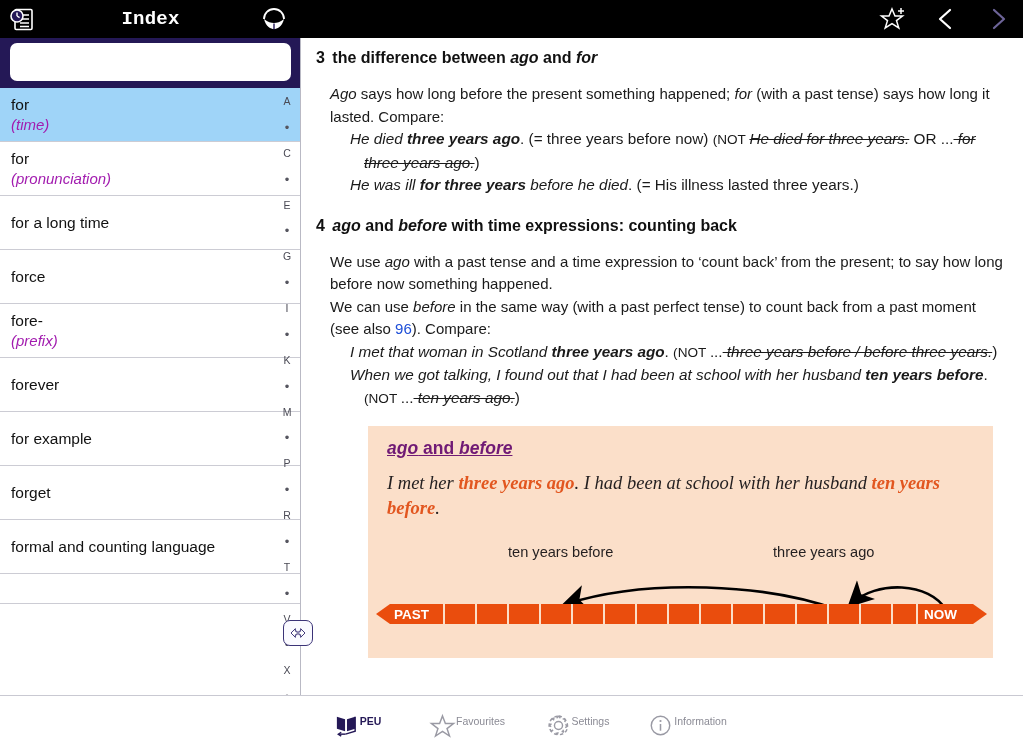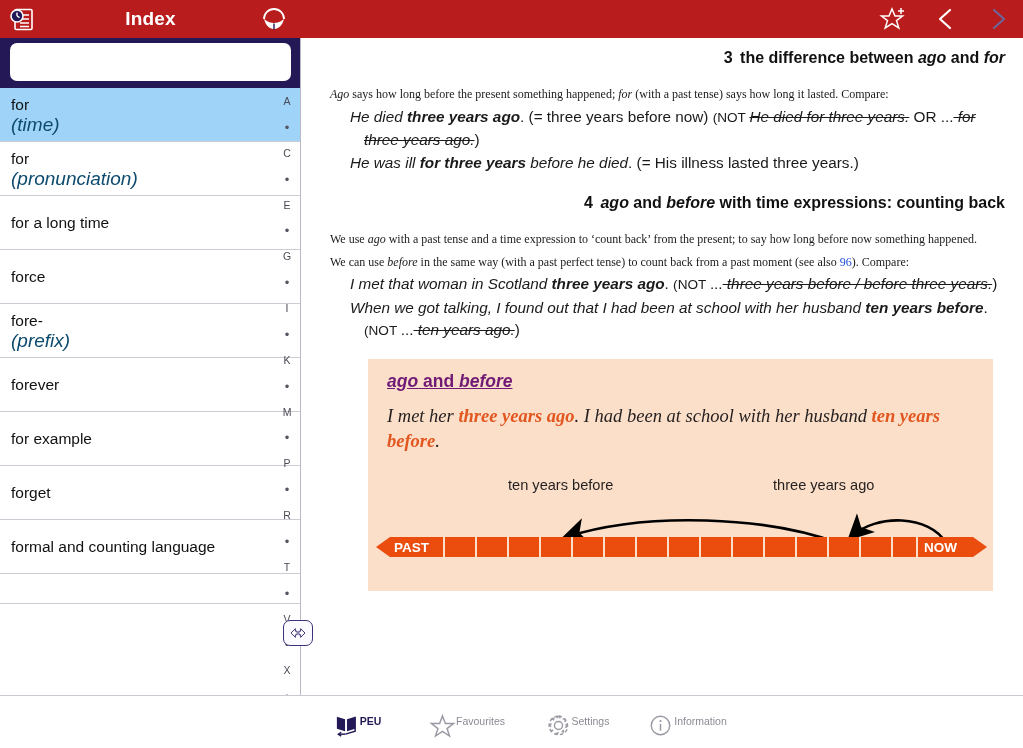--- a/index.html
+++ b/index.html
@@ -12,22 +12,23 @@
   #app {
     position: relative;
     width: 1023px; height: 748px;
     background: #fff;
   }
 
   
   .topbar {
     position: absolute; left: 0; top: 0;
     width: 1023px; height: 38px;
-    background: #b91c1c;
+    background: #000000;
     z-index: 20;
+    font-family: Liberation Mono, monospace;
   }
   .topbar-left {
     position: absolute; left: 0; top: 0;
     width: 301px; height: 38px;
   }
   .hist-icon {
     position: absolute; left: 9px; top: 7px;
     width: 26px; height: 25px;
   }
   .index-title {
@@ -93,22 +94,22 @@
     background: #ffffff;
     cursor: pointer;
   }
   .idx-row.selected { background: #9fd4f8; }
   .idx-term {
     font-size: 15.5px;
     color: #111111;
     line-height: 20px;
   }
   .idx-sub {
-    font-size: 19px;
-    color: #0c4a6e;
+    font-size: 15px;
+    color: #a21caf;
     font-style: italic;
     line-height: 20px;
   }
   .idx-row.blank { height: 30px; border-bottom: 1px solid #ccccd4; }
 
   
   .alpha-bar {
     position: absolute; right: 0; top: 50px;
     width: 26px; height: 650px;
     display: flex; flex-direction: column;
@@ -147,30 +148,28 @@
     background: #ffffff;
     overflow: hidden;
     padding: 9px 18px 0 14px;
   }
   .sec-head {
     font-size: 16px;
     font-weight: bold;
     color: #111;
     line-height: 22px;
     margin-bottom: 14px;
-    text-align: right;
   }
   .sec-head .num { margin-right: 3px; }
   .sec-head i { font-style: italic; }
   .para {
-    font-size: 12px;
+    font-size: 15px;
     color: #1a1a1a;
     line-height: 22.5px;
     margin-left: 14px;
-    font-family: Liberation Serif, serif;
   }
   .para i { font-style: italic; }
   .example {
     font-size: 15.3px;
     line-height: 22.5px;
     color: #1a1a1a;
     margin-left: 48px;
     text-indent: -14px;
     font-style: italic;
   }

